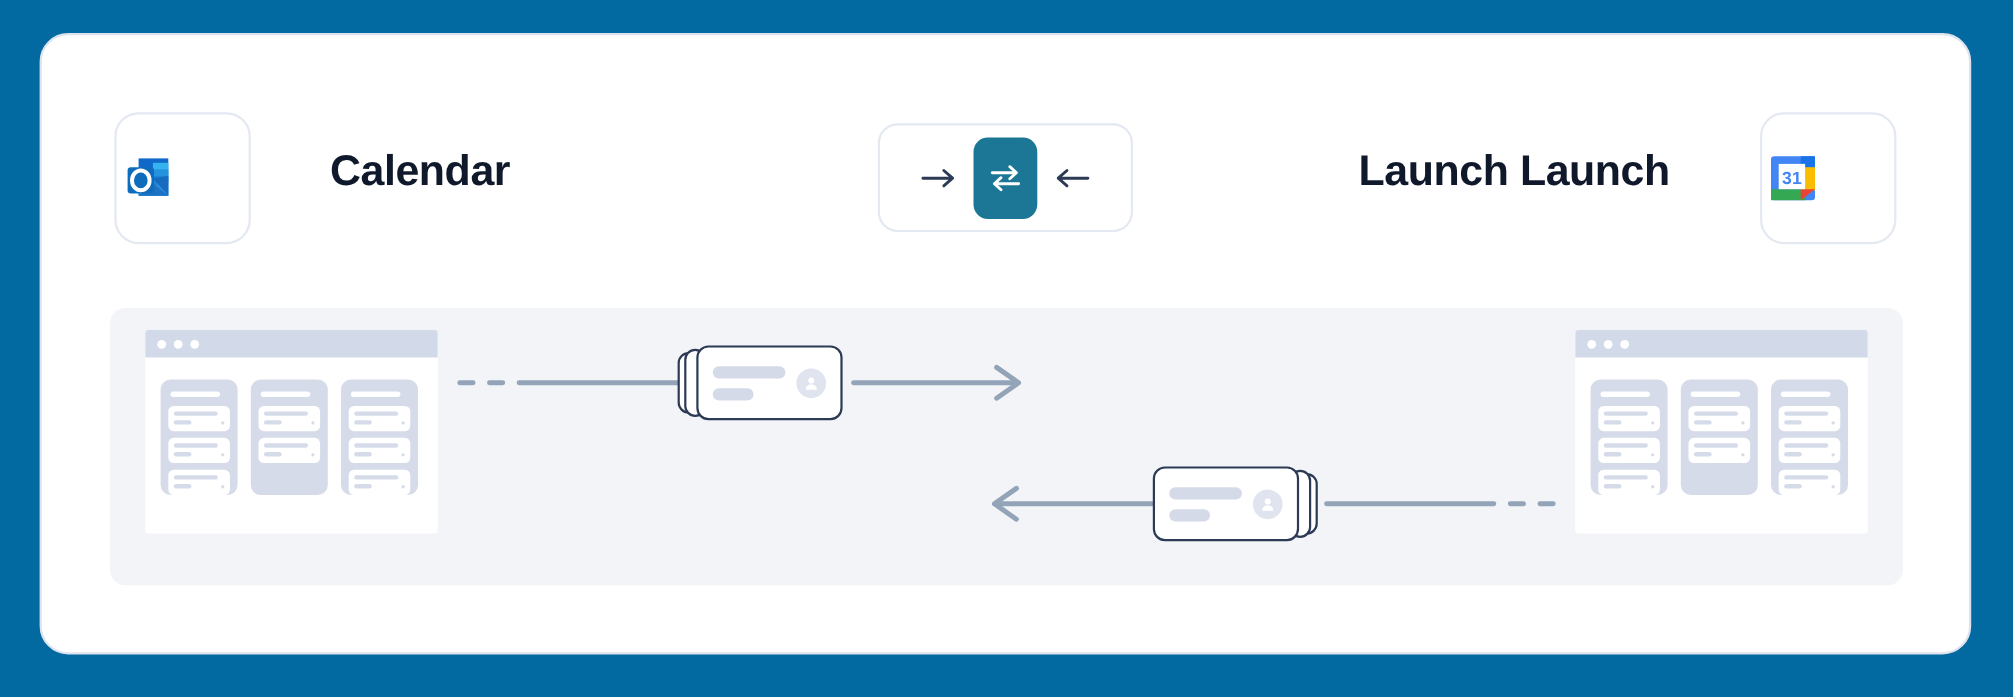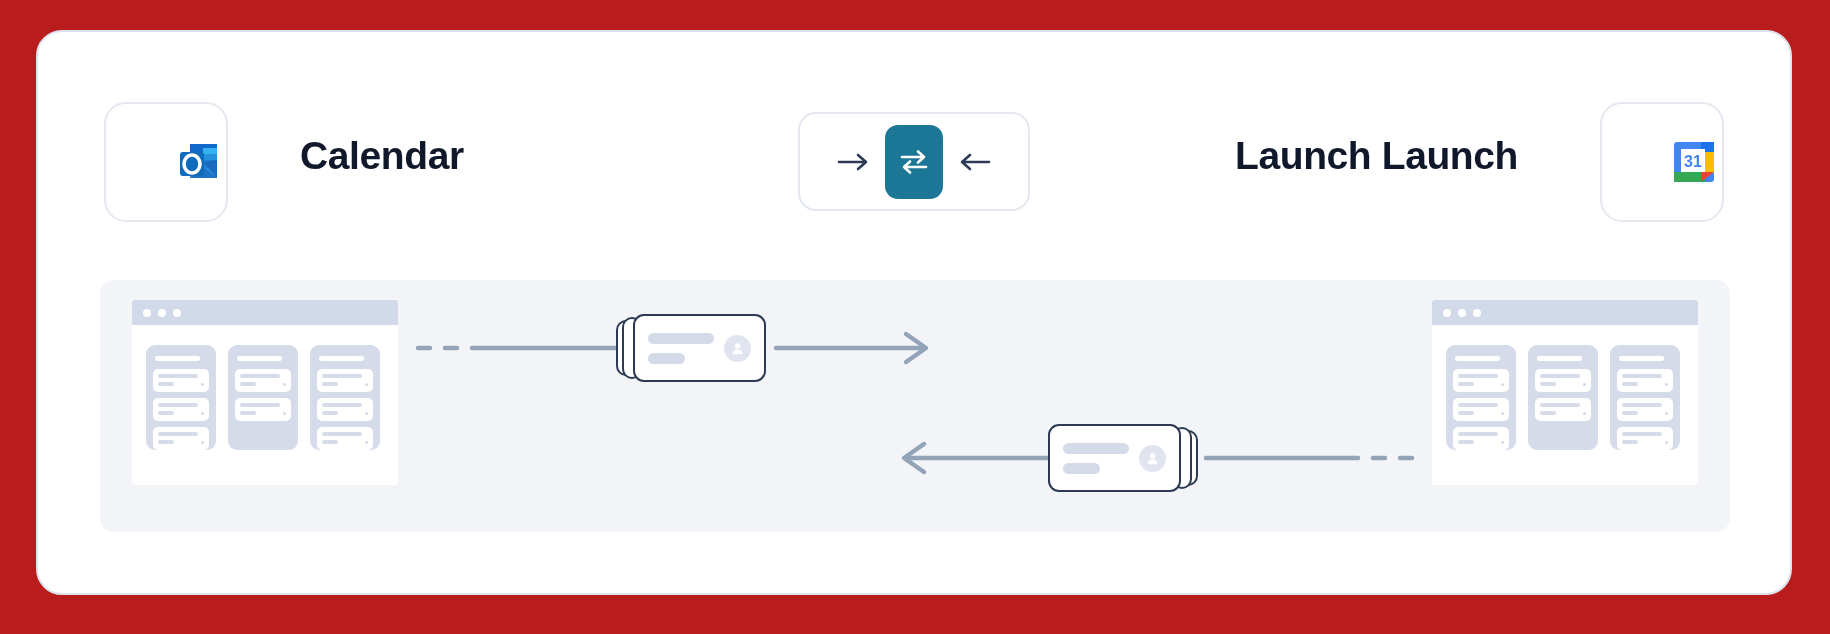--- a/index.html
+++ b/index.html
@@ -5,21 +5,21 @@
   html, body {
     margin: 0;
     padding: 0;
     background: #ffffff;
     font-family: "Liberation Sans", sans-serif;
   }
   #root {
     position: relative;
     width: 1830px;
     height: 634px;
-    background: #b91c1c;
+    background: #0369a1;
     overflow: hidden;
   }
 
   
   .outer-card {
     position: absolute;
     left: 36px;
     top: 30px;
     width: 1756px;
     height: 565px;
@@ -41,21 +41,21 @@
   .app-tile {
     position: absolute;
     width: 124px;
     height: 120px;
     box-sizing: border-box;
     border: 2px solid #e3e8f1;
     border-radius: 22px;
     background: #ffffff;
     display: flex;
     align-items: center;
-    justify-content: flex-end;
+    justify-content: flex-start;
   }
   .app-tile.left  { left: 66px;  top: 0; }
   .app-tile.right { right: 66px; top: 0; }
 
   .app-title {
     position: absolute;
     top: 32px;
     font-size: 39px;
     font-weight: bold;
     color: #10192b;

